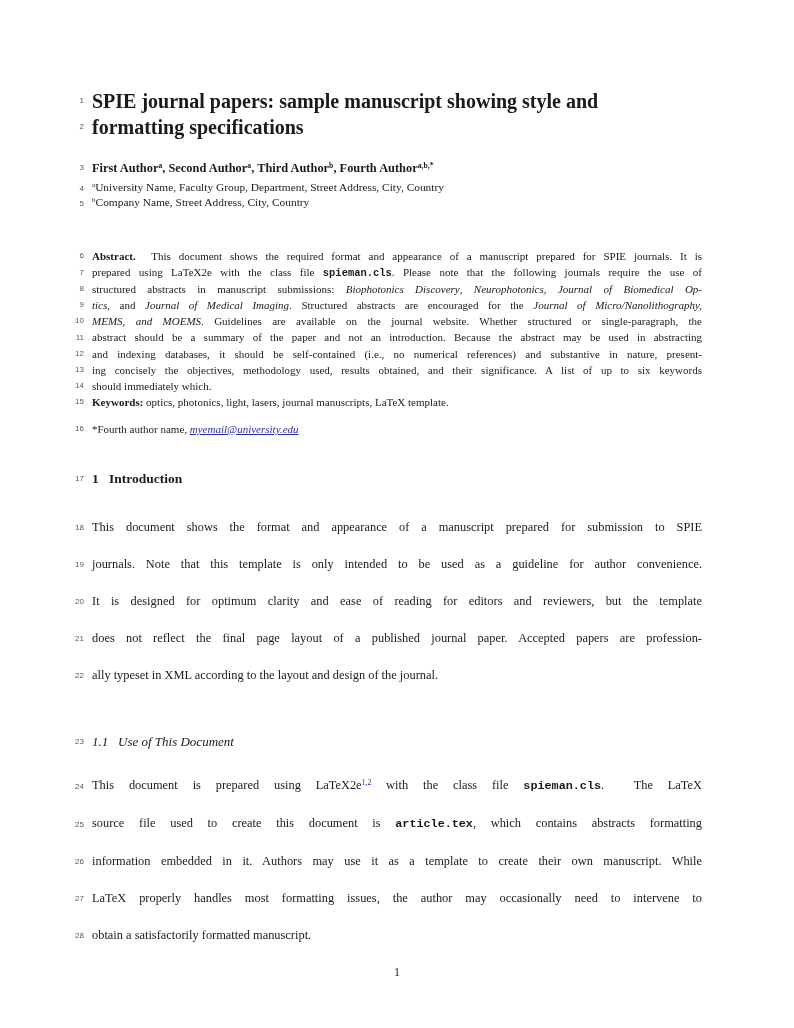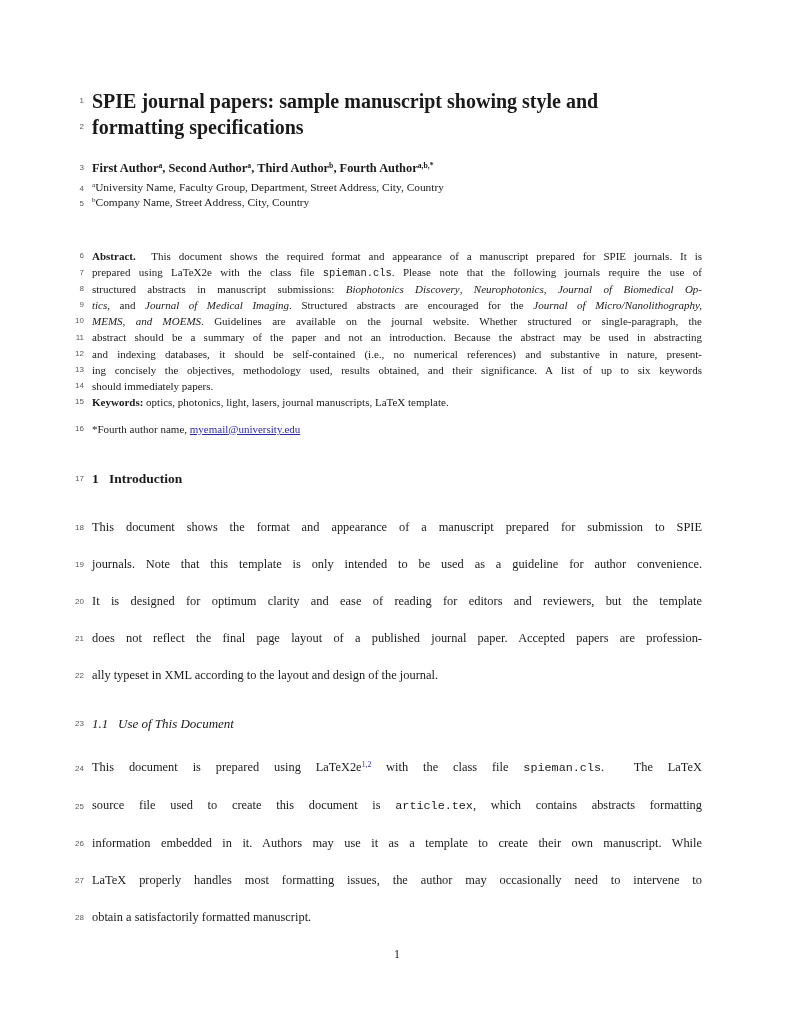--- a/index.html
+++ b/index.html
@@ -9,35 +9,35 @@
   .block{position:relative;}
   .line{position:relative;}
   .lineno{position:absolute;left:-32px;top:50%;transform:translateY(-50%);width:24px;
           text-align:right;font-size:8px;color:#595959;font-family:"Liberation Sans",sans-serif;
           font-style:normal;font-weight:normal;}
   .content{display:block;white-space:pre-wrap;}
   .content.j{text-align:justify;text-align-last:justify;}
   .run{}
   .b{font-weight:bold;}
   .i{font-style:italic;text-align:center;}
-  .m{font-family:"Liberation Mono",monospace;font-size:0.95em;font-weight:normal;}
+  .m{font-family:"Liberation Mono",monospace;font-size:0.95em;font-weight:bold;}
   sup.s{font-size:0.62em;line-height:0;vertical-align:0.5em;letter-spacing:0;}
-  a.link{color:var(--link,#2a2aa8);text-decoration:underline;cursor:pointer;}
+  a.link{color:var(--link,#2a2aa8);text-decoration:underline;cursor:pointer;font-style:italic;}
   a.citelink{color:var(--link,#2a2aa8);text-decoration:none;cursor:pointer;}
   
   .bk-title{margin-top:88px;font-size:20px;font-weight:bold;line-height:26px;}
   .bk-authors{margin-top:20px;font-size:12.4px;line-height:16px;}
   .bk-affils{margin-top:4px;font-size:11.4px;line-height:15px;}
   .bk-abstract{margin-top:38px;font-size:11px;line-height:16.1px;}
   .bk-keywords{font-size:11px;line-height:16px;}
   .bk-correspondence{margin-top:11px;font-size:11px;line-height:16px;}
   .bk-section{margin-top:32px;font-size:13.5px;font-weight:bold;line-height:20px;}
   .bk-body{font-size:12.4px;line-height:37px;}
   .bk-body.v-b1{margin-top:20px;}
-  .bk-subsection{margin-top:20px;font-size:13px;font-style:italic;line-height:20px;}
+  .bk-subsection{margin-top:38px;font-size:13px;font-style:italic;line-height:20px;}
   .bk-body.v-b2{margin-top:15px;}
   .footer{margin-top:10px;font-size:12px;line-height:16px;text-align:center;}
 </style>
 </head>
 <body>
 
 <div class="page">
   <div class="doc" id="doc">
       <div class="block bk-title">
         <div class="line">
@@ -93,21 +93,21 @@
         <div class="line">
           <span class="lineno">12</span>
           <div class="content j"><span class="run">and indexing databases, it should be self-contained (i.e., no numerical references) and substantive in nature, present-</span></div>
         </div>
         <div class="line">
           <span class="lineno">13</span>
           <div class="content j"><span class="run">ing concisely the objectives, methodology used, results obtained, and their significance. A list of up to six keywords</span></div>
         </div>
         <div class="line">
           <span class="lineno">14</span>
-          <div class="content"><span class="run">should immediately papers.</span></div>
+          <div class="content"><span class="run">should immediately which.</span></div>
         </div>
       </div>
       <div class="block bk-keywords">
         <div class="line">
           <span class="lineno">15</span>
           <div class="content"><span class="run b">Keywords:</span><span class="run"> optics, photonics, light, lasers, journal manuscripts, LaTeX template.</span></div>
         </div>
       </div>
       <div class="block bk-correspondence">
         <div class="line">

